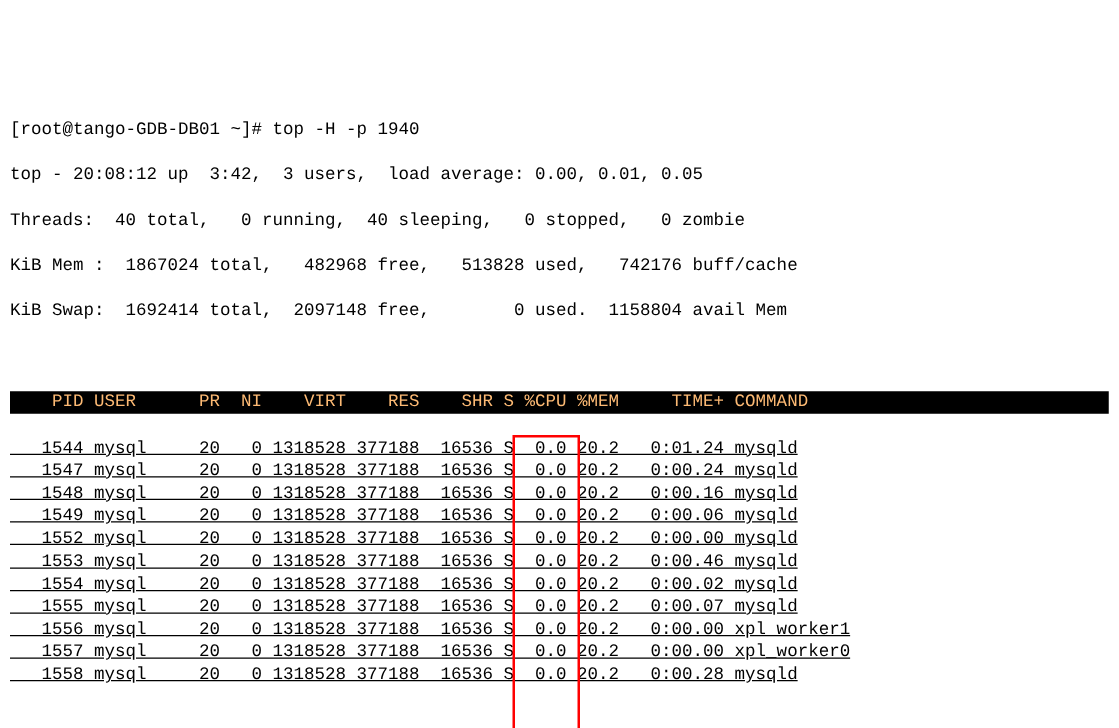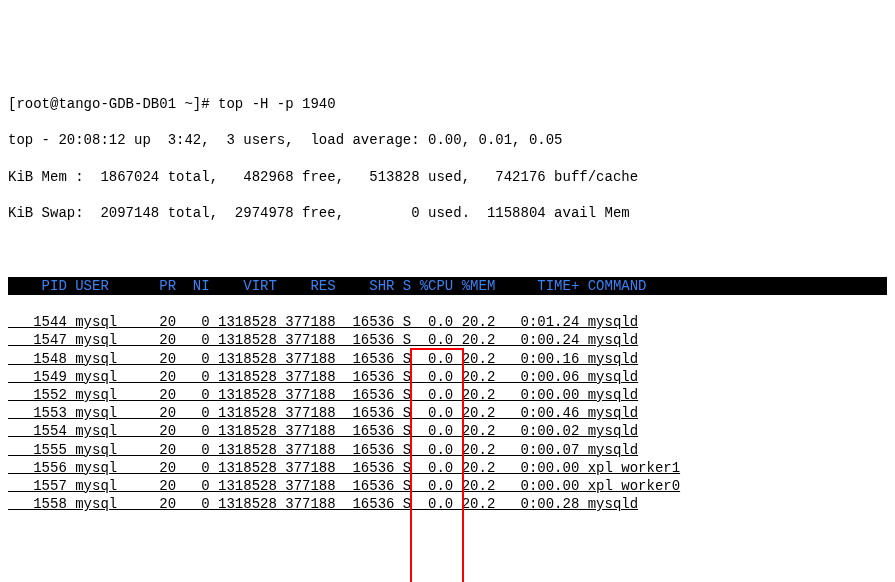--- a/index.html
+++ b/index.html
@@ -15,21 +15,21 @@
       color: black;
       width: 895px;
       padding: 4px 8px;
       white-space: pre;
     }
     .header-line {
       white-space: pre;
     }
     .table-header {
       background: black;
-      color: #3b82f6;
+      color: #fdba74;
       white-space: pre;
     }
     .table-row {
       white-space: pre;
       position: relative;
       text-decoration: underline;
     }
     .highlight-box {
       position: absolute;
       border: 2px solid red;
@@ -41,22 +41,23 @@
     }
   </style>
 </head>
 <body>
 
 
 
 <div class="container">
 <div class="header-line">[root@tango-GDB-DB01 ~]# top -H -p 1940</div>
 <div class="header-line">top - 20:08:12 up  3:42,  3 users,  load average: 0.00, 0.01, 0.05</div>
+<div class="header-line">Threads:  40 total,   0 running,  40 sleeping,   0 stopped,   0 zombie</div>
 <div class="header-line">KiB Mem :  1867024 total,   482968 free,   513828 used,   742176 buff/cache</div>
-<div class="header-line">KiB Swap:  2097148 total,  2974978 free,        0 used.  1158804 avail Mem</div>
+<div class="header-line">KiB Swap:  1692414 total,  2097148 free,        0 used.  1158804 avail Mem</div>
 <div class="header-line"> </div>
 <div class="table-header">    PID USER      PR  NI    VIRT    RES    SHR S %CPU %MEM     TIME+ COMMAND         </div>
 <div id="rows-container"><div class="table-row">   1544 mysql     20   0 1318528 377188  16536 S  0.0 20.2   0:01.24 mysqld</div><div class="table-row">   1547 mysql     20   0 1318528 377188  16536 S  0.0 20.2   0:00.24 mysqld</div><div class="table-row">   1548 mysql     20   0 1318528 377188  16536 S  0.0 20.2   0:00.16 mysqld</div><div class="table-row">   1549 mysql     20   0 1318528 377188  16536 S  0.0 20.2   0:00.06 mysqld</div><div class="table-row">   1552 mysql     20   0 1318528 377188  16536 S  0.0 20.2   0:00.00 mysqld</div><div class="table-row">   1553 mysql     20   0 1318528 377188  16536 S  0.0 20.2   0:00.46 mysqld</div><div class="table-row">   1554 mysql     20   0 1318528 377188  16536 S  0.0 20.2   0:00.02 mysqld</div><div class="table-row">   1555 mysql     20   0 1318528 377188  16536 S  0.0 20.2   0:00.07 mysqld</div><div class="table-row">   1556 mysql     20   0 1318528 377188  16536 S  0.0 20.2   0:00.00 xpl_worker1</div><div class="table-row">   1557 mysql     20   0 1318528 377188  16536 S  0.0 20.2   0:00.00 xpl_worker0</div><div class="table-row">   1558 mysql     20   0 1318528 377188  16536 S  0.0 20.2   0:00.28 mysqld</div></div>
 <div class="highlight-box" id="hlbox" style="left: 401.5px; top: 270.812px; width: 54.4375px; height: 476.875px;"></div>
 
 </div>
 
 
 
 

